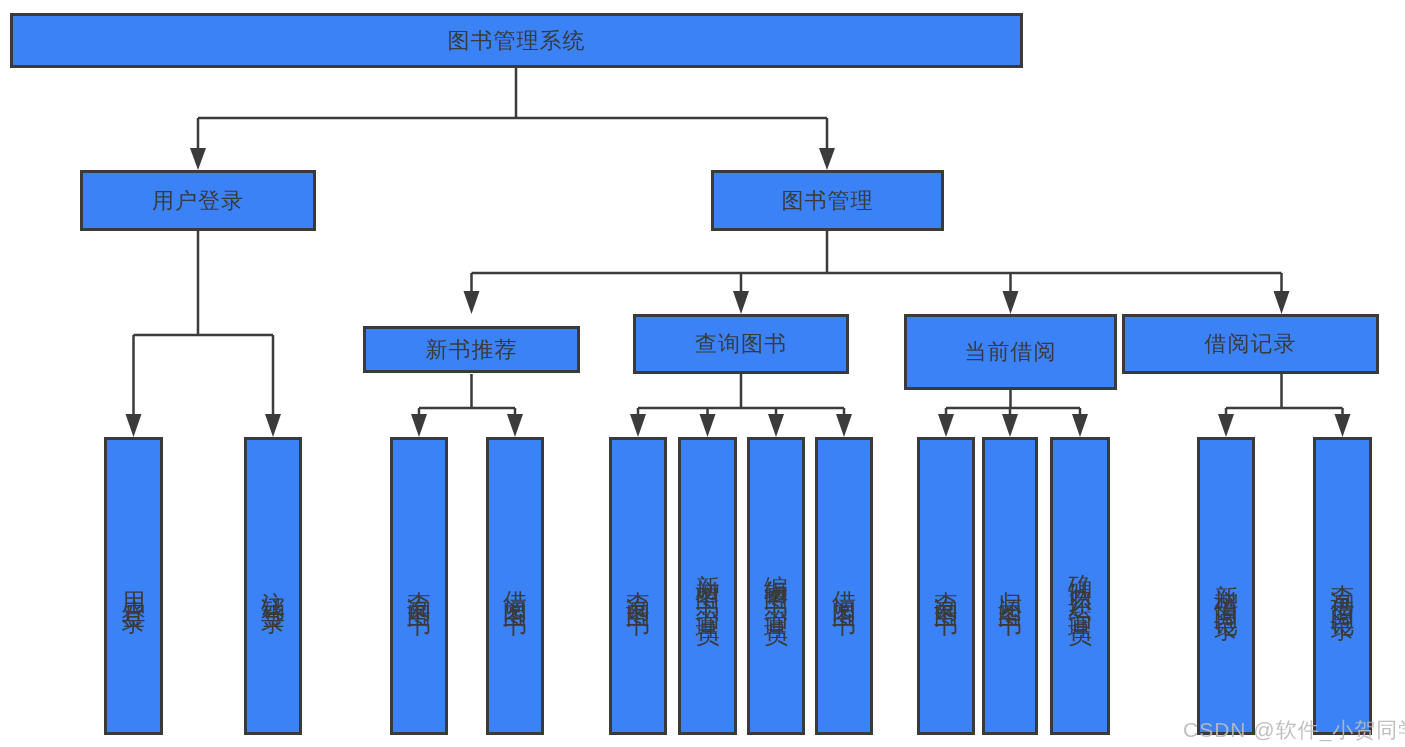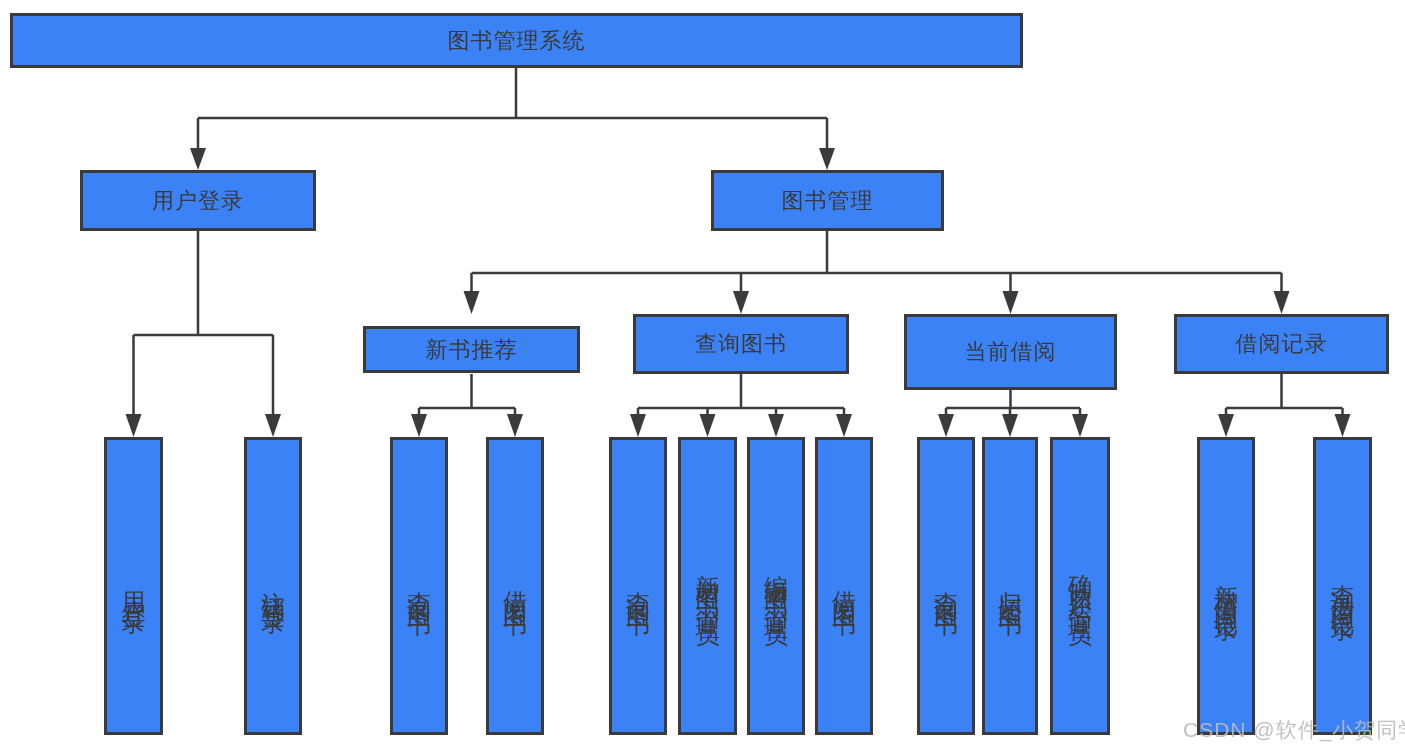--- a/index.html
+++ b/index.html
@@ -122,21 +122,21 @@
 
   <div class="node hbox" style="left:363px; top:326px; width:217px; height:47px;">
     <span class="label">新书推荐</span>
   </div>
   <div class="node hbox" style="left:633px; top:314px; width:216px; height:60px;">
     <span class="label">查询图书</span>
   </div>
   <div class="node hbox" style="left:904px; top:314px; width:213px; height:76px;">
     <span class="label">当前借阅</span>
   </div>
-  <div class="node hbox" style="left:1174px; top:314px; width:215px; height:60px;">
+  <div class="node hbox" style="left:1122px; top:314px; width:257px; height:60px;">
     <span class="label">借阅记录</span>
   </div>
 
   <div class="node vbox" style="left:104px; top:437px; width:59px; height:298px;">
     <span class="label">用户登录</span>
   </div>
   <div class="node vbox" style="left:244px; top:437px; width:58px; height:298px;">
     <span class="label">注销登录</span>
   </div>
 

